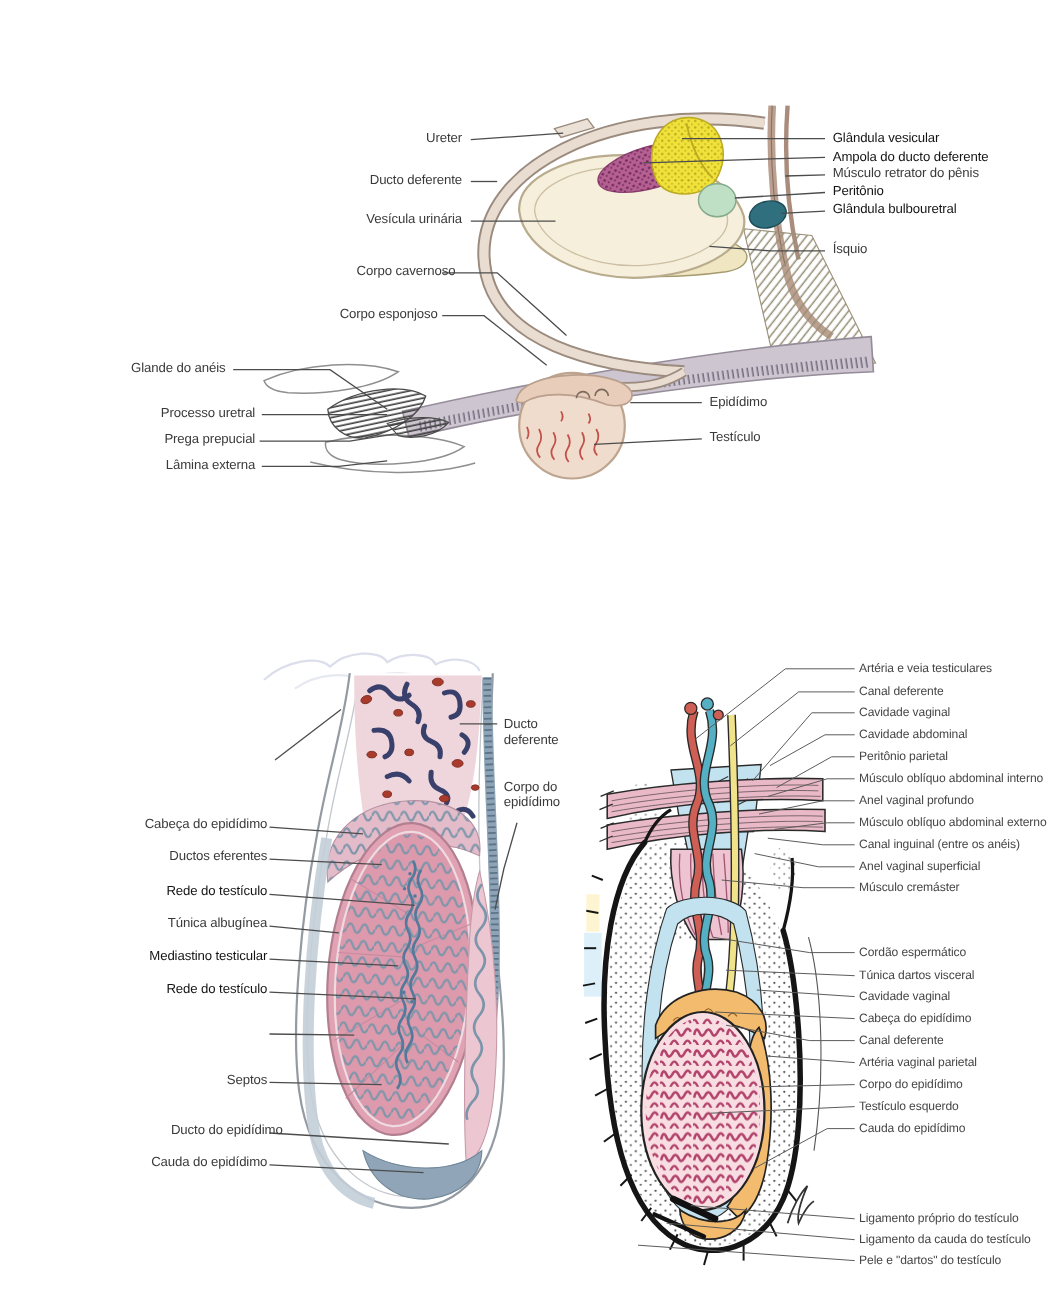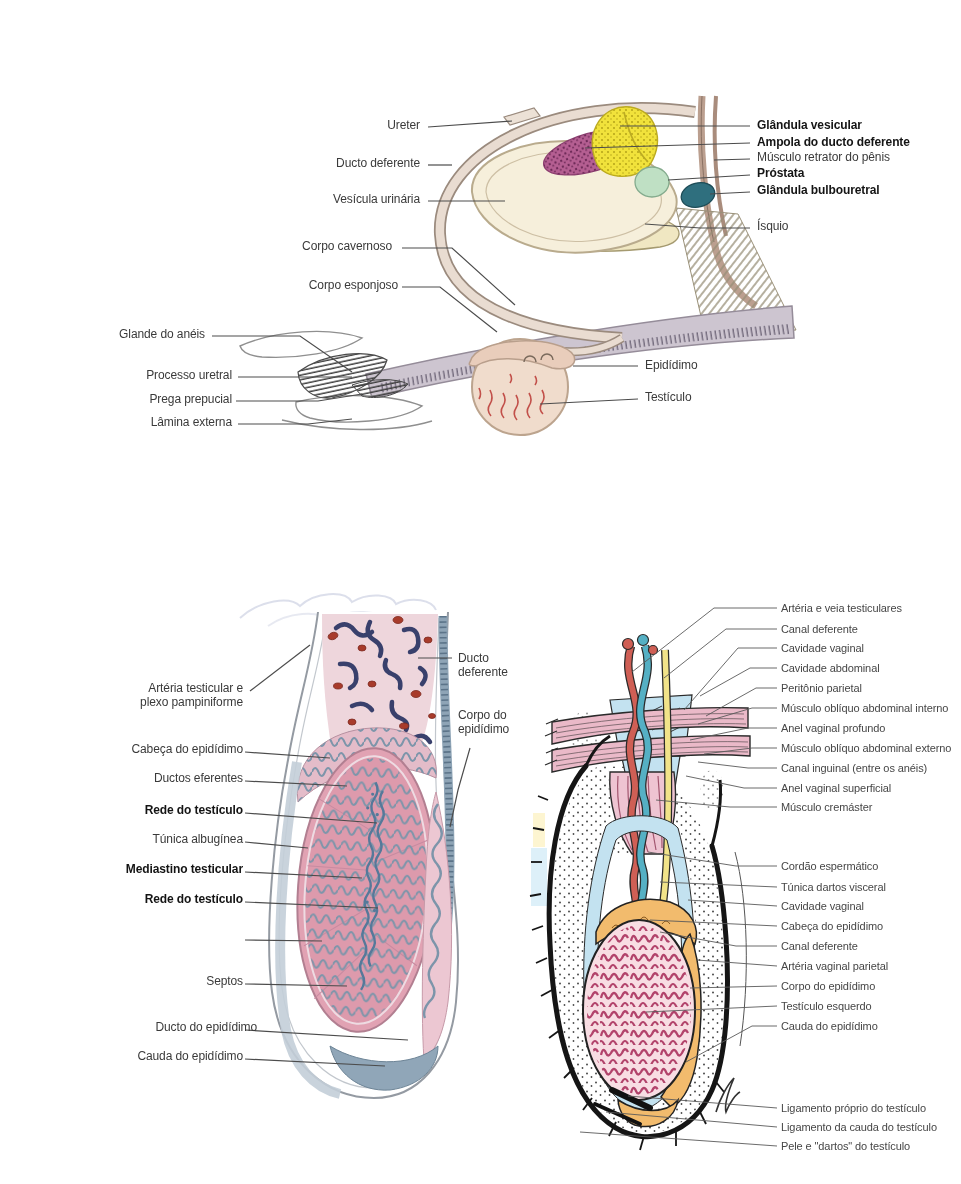--- a/index.html
+++ b/index.html
@@ -1,21 +1,21 @@
 <!DOCTYPE html>
 <html><head>
 <meta charset="utf-8">
 <style>
   html,body{margin:0;padding:0}
   #page{position:relative;width:961px;height:1184px;background:#ffffff;
         font-family:"Liberation Sans",sans-serif;overflow:hidden}
   #art{position:absolute;left:0;top:0}
   .lbl{position:absolute;color:#3a3a3a;font-size:12px;line-height:1.14;letter-spacing:-0.1px}
   .r{text-align:right}
-  .b{font-weight:bold;color:#141414}
+  .b{font-weight:normal;color:#141414}
   .pre{white-space:pre-line}
   .p3{font-size:11px;color:#464646;line-height:1.1}
 </style>
 </head>
 <body>
 
 <div id="page">
 
 <svg id="art" width="961" height="1184" viewBox="0 0 961 1184">
   <defs>
@@ -320,37 +320,35 @@
         <polyline points="686,1062 752,1026 777,1026"></polyline>
     <polyline points="628,1096 777,1108"></polyline>
         <polyline points="606,1112 777,1127"></polyline>
     <polyline points="580,1132 777,1146"></polyline>
   </g>
 </svg>
 
 <div class="lbl r" style="left:260px;top:119px;width:160px">Ureter</div>
 <div class="lbl r" style="left:260px;top:157px;width:160px">Ducto deferente</div>
 <div class="lbl r" style="left:260px;top:193px;width:160px">Vesícula urinária</div>
-<div class="lbl r" style="left:232px;top:240px;width:160px">Corpo cavernoso</div>
+<div class="lbl r" style="left:254px;top:240px;width:160px">Corpo cavernoso</div>
 <div class="lbl r" style="left:238px;top:279px;width:160px">Corpo esponjoso</div>
 <div class="lbl r" style="left:45px;top:328px;width:160px">Glande do anéis</div>
 <div class="lbl r" style="left:72px;top:369px;width:160px">Processo uretral</div>
 <div class="lbl r" style="left:72px;top:393px;width:160px">Prega prepucial</div>
 <div class="lbl r" style="left:72px;top:416px;width:160px">Lâmina externa</div>
 <div class="lbl b" style="left:757px;top:119px">Glândula vesicular</div>
 <div class="lbl b" style="left:757px;top:136px">Ampola do ducto deferente</div>
 <div class="lbl" style="left:757px;top:151px">Músculo retrator do pênis</div>
-<div class="lbl b" style="left:757px;top:167px">Próstata</div>
+<div class="lbl b" style="left:757px;top:167px">Peritônio</div>
 <div class="lbl b" style="left:757px;top:184px">Glândula bulbouretral</div>
 <div class="lbl" style="left:757px;top:220px">Ísquio</div>
 <div class="lbl" style="left:645px;top:359px">Epidídimo</div>
 <div class="lbl" style="left:645px;top:391px">Testículo</div>
 
-<div class="lbl r pre" style="left:73px;top:682px;width:170px">Artéria testicular e
-plexo pampiniforme</div>
 <div class="lbl r" style="left:73px;top:743px;width:170px">Cabeça do epidídimo</div>
 <div class="lbl r" style="left:73px;top:772px;width:170px">Ductos eferentes</div>
 <div class="lbl r b" style="left:73px;top:804px;width:170px">Rede do testículo</div>
 <div class="lbl r" style="left:73px;top:833px;width:170px">Túnica albugínea</div>
 <div class="lbl r b" style="left:73px;top:863px;width:170px">Mediastino testicular</div>
 <div class="lbl r b" style="left:73px;top:893px;width:170px">Rede do testículo</div>
 <div class="lbl r" style="left:73px;top:975px;width:170px">Septos</div>
 <div class="lbl r" style="left:87px;top:1021px;width:170px">Ducto do epidídimo</div>
 <div class="lbl r" style="left:73px;top:1050px;width:170px">Cauda do epidídimo</div>
 <div class="lbl pre" style="left:458px;top:652px">Ducto

